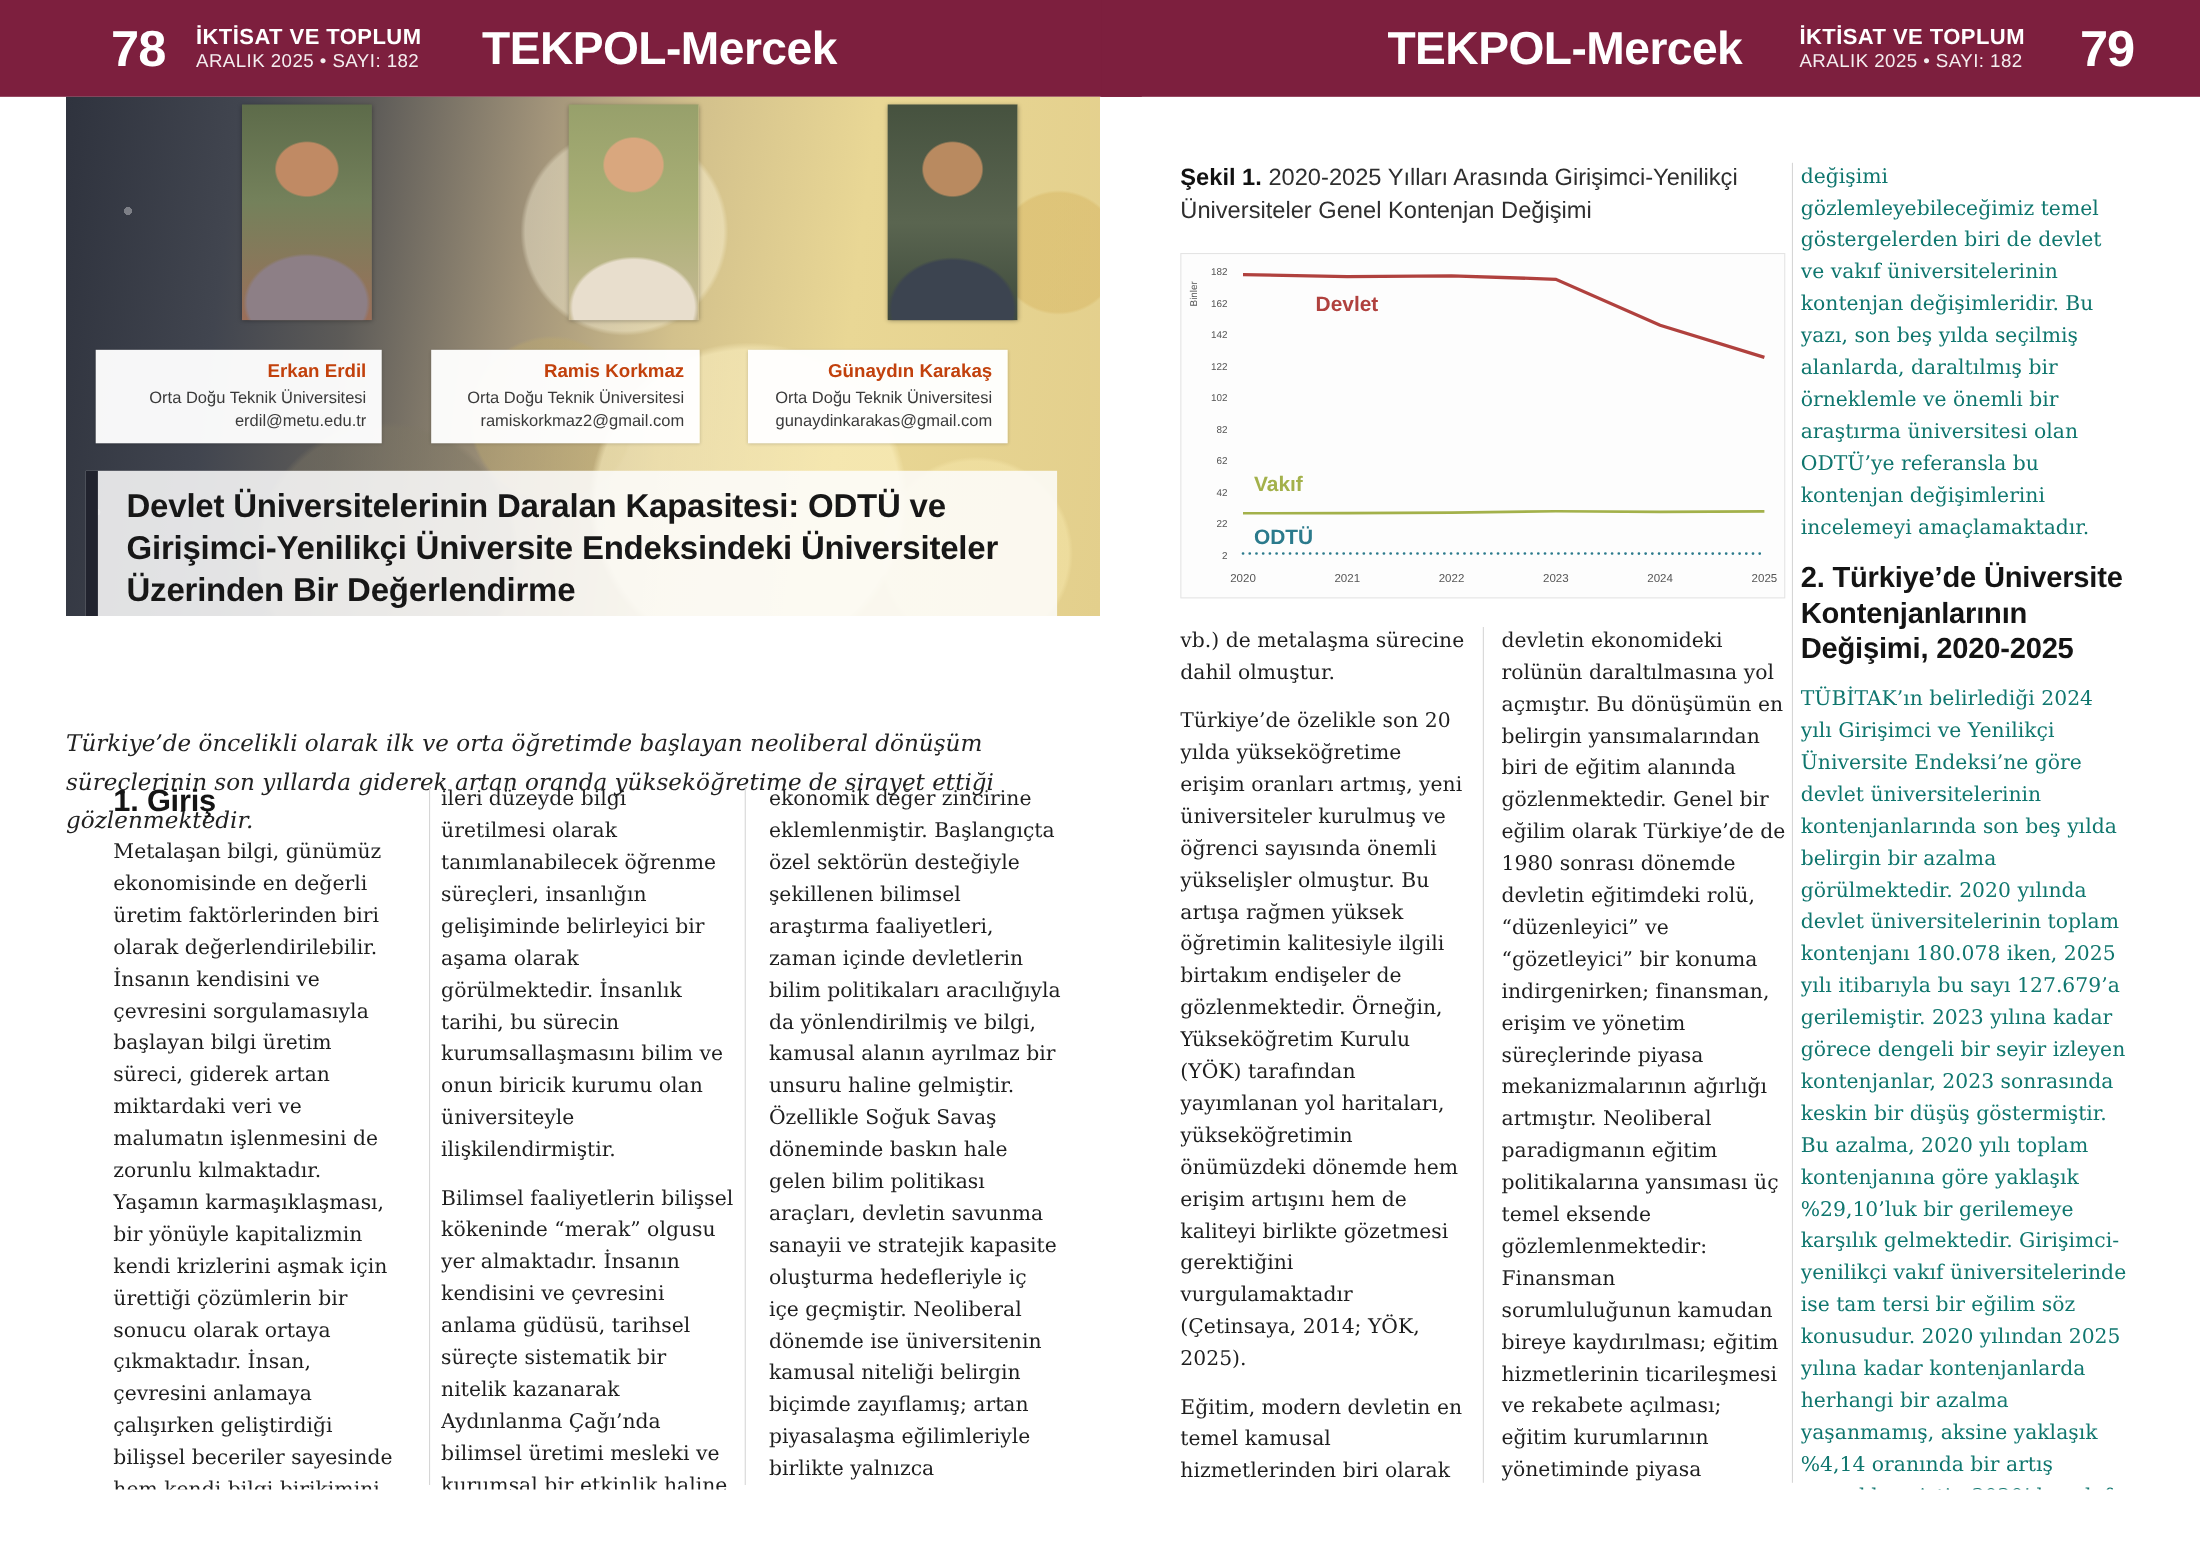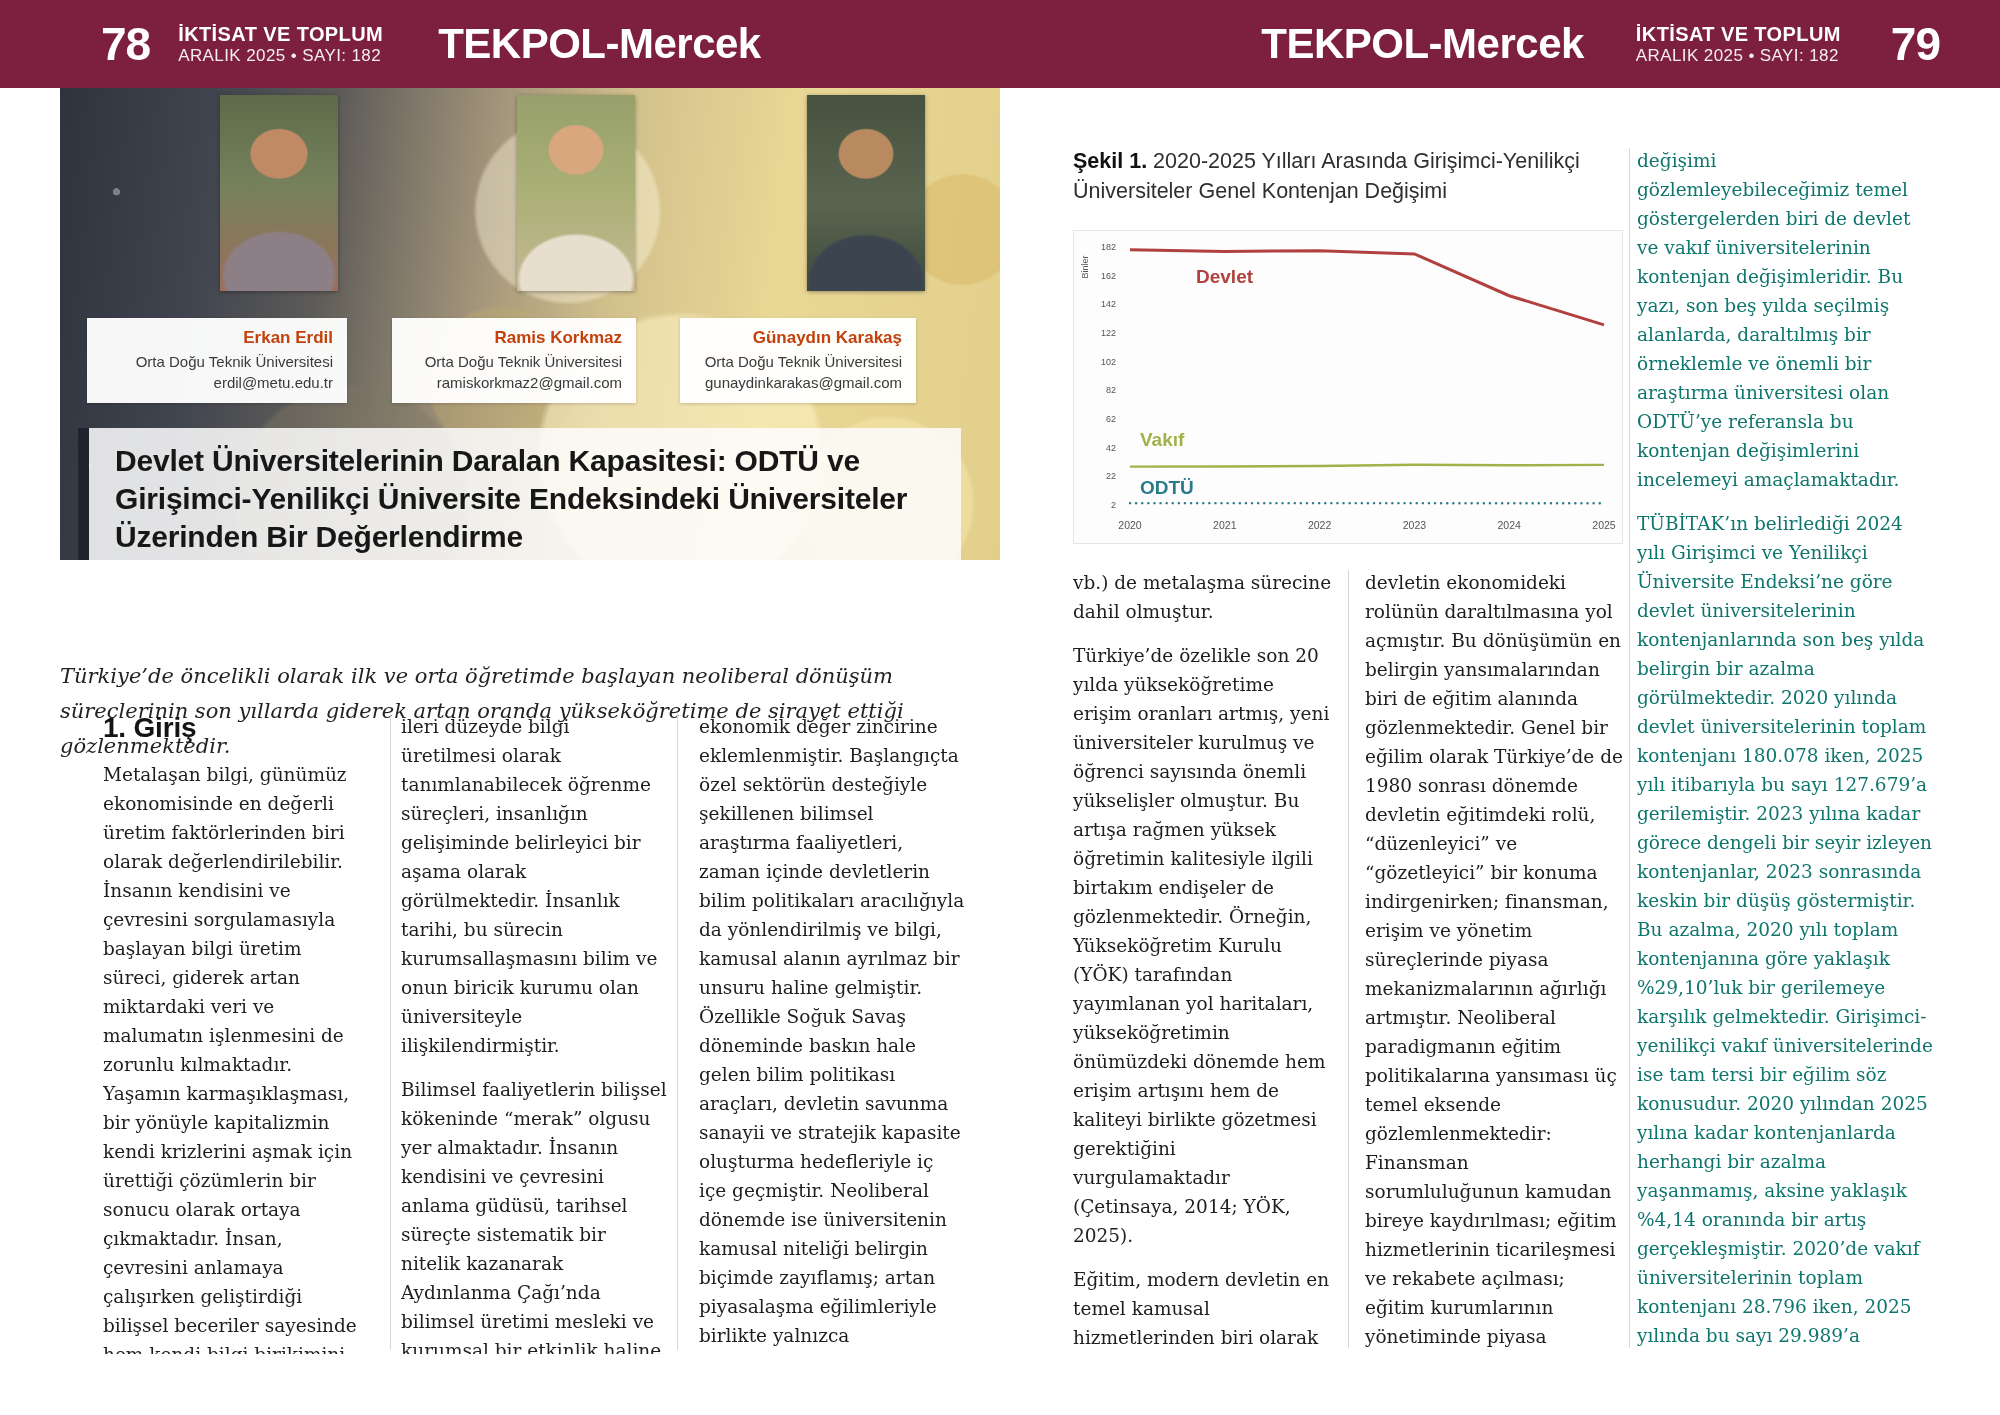--- a/index.html
+++ b/index.html
@@ -202,16 +202,17 @@
     <div class="col">
       <p>devletin ekonomideki rolünün daraltılmasına yol açmıştır. Bu dönüşümün en belirgin yansımalarından biri de eğitim alanında gözlenmektedir. Genel bir eğilim olarak Türkiye’de de 1980 sonrası dönemde devletin eğitimdeki rolü, “düzenleyici” ve “gözetleyici” bir konuma indirgenirken; finansman, erişim ve yönetim süreçlerinde piyasa mekanizmalarının ağırlığı artmıştır. Neoliberal paradigmanın eğitim politikalarına yansıması üç temel eksende gözlemlenmektedir: Finansman sorumluluğunun kamudan bireye kaydırılması; eğitim hizmetlerinin ticarileşmesi ve rekabete açılması; eğitim kurumlarının yönetiminde piyasa mantığının hakim kılınması.</p>
 
     </div>
   </div>
   <div class="vrule vr3"></div>
   <div class="vrule vr4"></div>
 
   <div class="col3-right">
     <p>değişimi gözlemleyebileceğimiz temel göstergelerden biri de devlet ve vakıf üniversitelerinin kontenjan değişimleridir. Bu yazı, son beş yılda seçilmiş alanlarda, daraltılmış bir örneklemle ve önemli bir araştırma üniversitesi olan ODTÜ’ye referansla bu kontenjan değişimlerini incelemeyi amaçlamaktadır.</p>
+    <div class="h-sec2">2. Türkiye’de Üniversite Kontenjanlarının Değişimi, 2020-2025</div>
     <p>TÜBİTAK’ın belirlediği 2024 yılı Girişimci ve Yenilikçi Üniversite Endeksi’ne göre devlet üniversitelerinin kontenjanlarında son beş yılda belirgin bir azalma görülmektedir. 2020 yılında devlet üniversitelerinin toplam kontenjanı 180.078 iken, 2025 yılı itibarıyla bu sayı 127.679’a gerilemiştir. 2023 yılına kadar görece dengeli bir seyir izleyen kontenjanlar, 2023 sonrasında keskin bir düşüş göstermiştir. Bu azalma, 2020 yılı toplam kontenjanına göre yaklaşık %29,10’luk bir gerilemeye karşılık gelmektedir. Girişimci-yenilikçi vakıf üniversitelerinde ise tam tersi bir eğilim söz konusudur. 2020 yılından 2025 yılına kadar kontenjanlarda herhangi bir azalma yaşanmamış, aksine yaklaşık %4,14 oranında bir artış gerçekleşmiştir. 2020’de vakıf üniversitelerinin toplam kontenjanı 28.796 iken, 2025 yılında bu sayı 29.989’a</p>
   </div>
 
 </div>
 
 </body></html>

